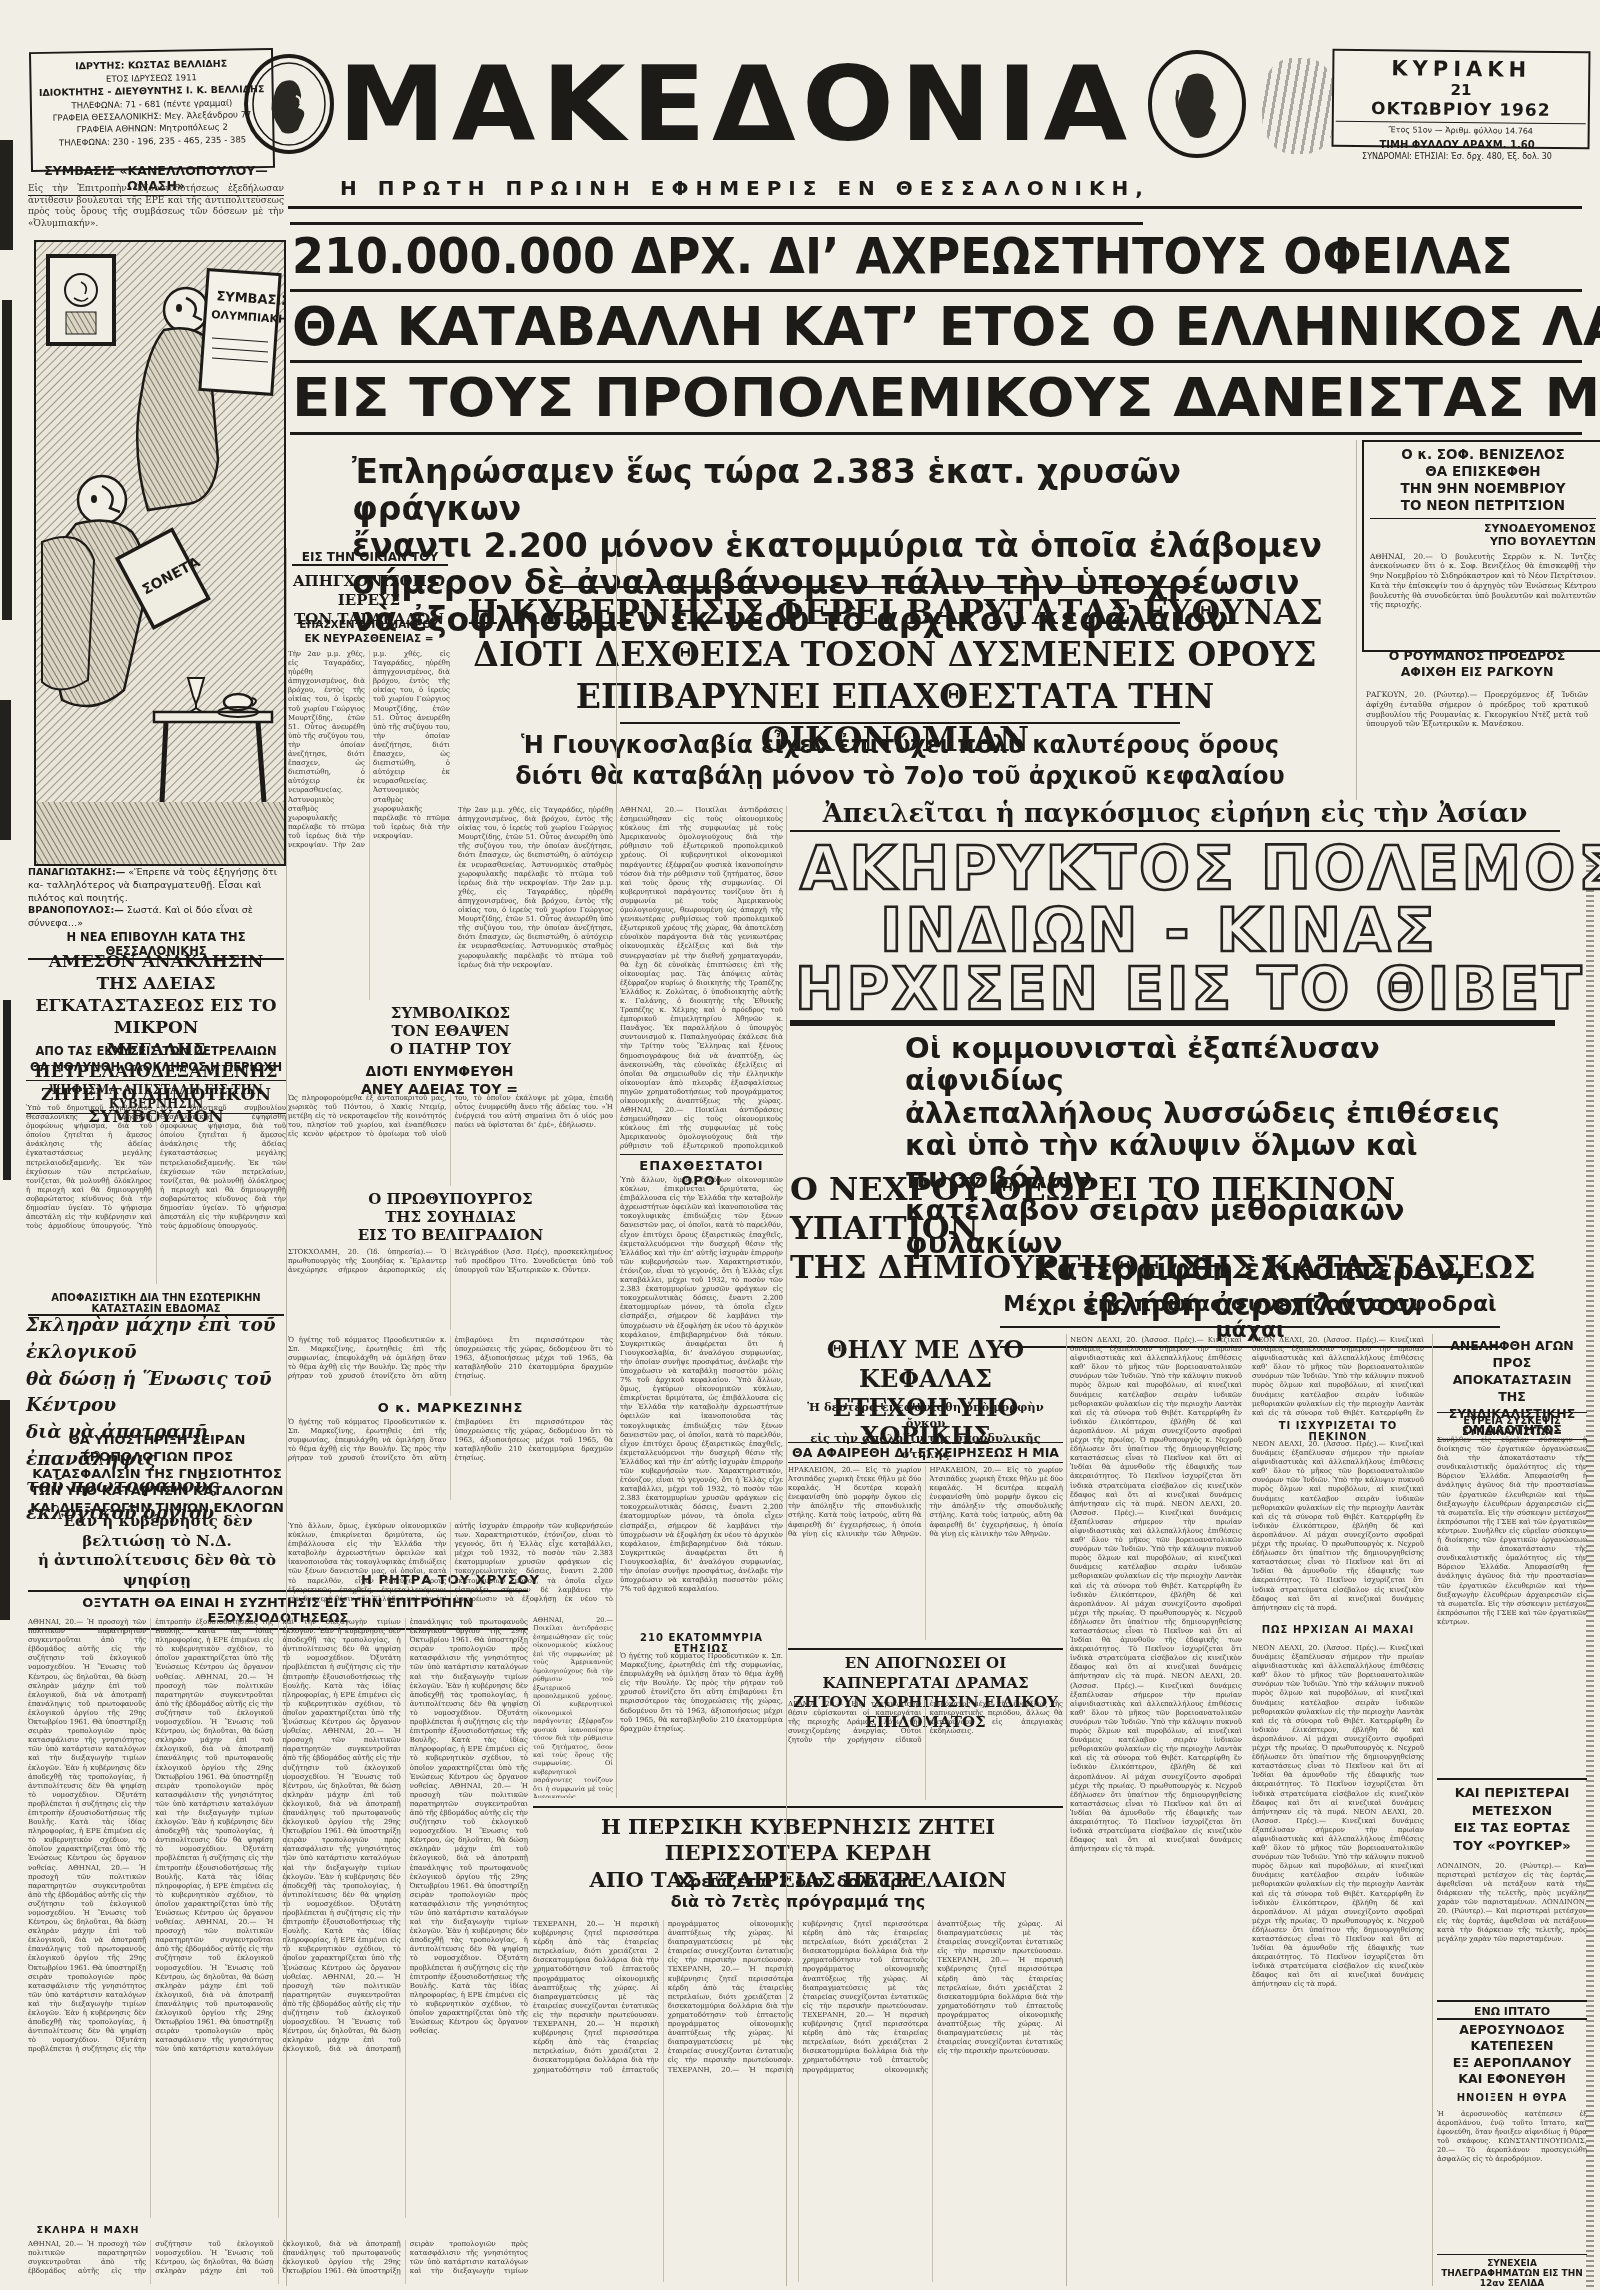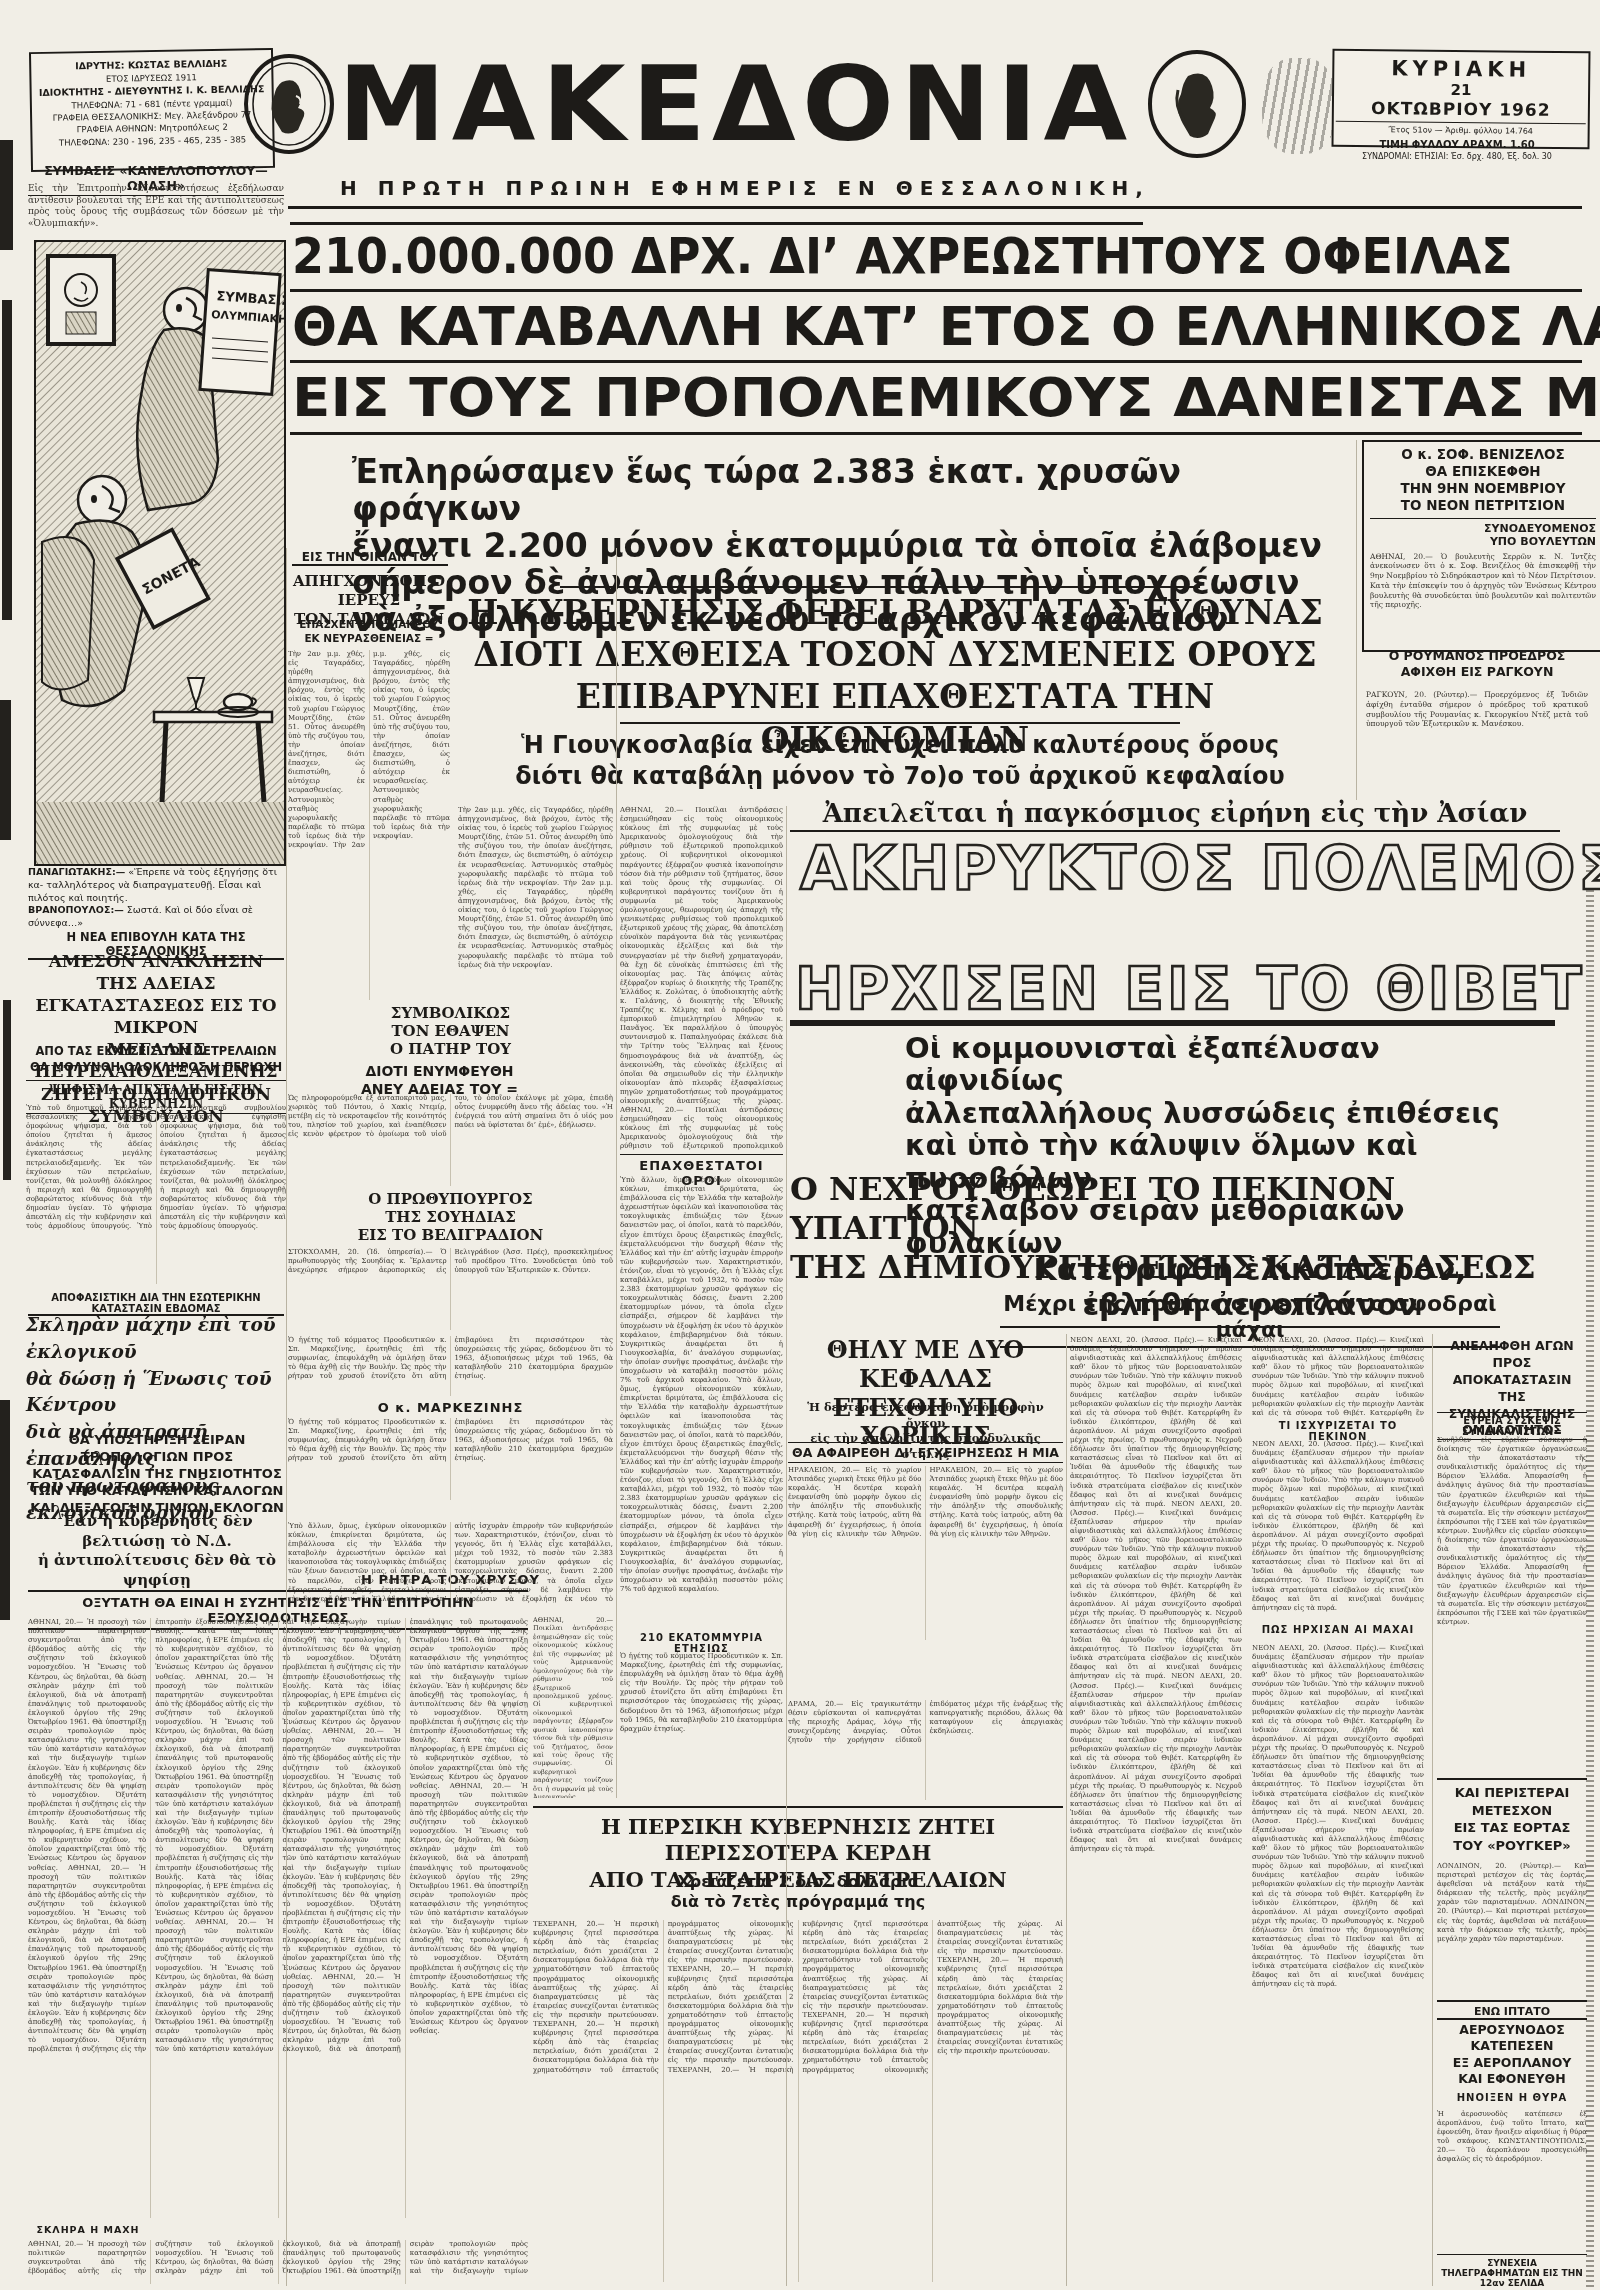--- a/index.html
+++ b/index.html
@@ -244,20 +244,21 @@
 
   <div class="abs bodytx" style="left:620px;top:806px;width:163px;height:344px;">ΑΘΗΝΑΙ, 20.— Ποικίλαι ἀντιδράσεις ἐσημειώθησαν εἰς τοὺς οἰκονομικοὺς κύκλους ἐπὶ τῆς συμφωνίας μὲ τοὺς Ἀμερικανοὺς ὁμολογιούχους διὰ τὴν ρύθμισιν τοῦ ἐξωτερικοῦ προπολεμικοῦ χρέους. Οἱ κυβερνητικοὶ οἰκονομικοὶ παράγοντες ἐξέφραζον φυσικὰ ἱκανοποίησιν τόσον διὰ τὴν ρύθμισιν τοῦ ζητήματος, ὅσον καὶ τοὺς ὅρους τῆς συμφωνίας. Οἱ κυβερνητικοὶ παράγοντες τονίζουν ὅτι ἡ συμφωνία μὲ τοὺς Ἀμερικανοὺς ὁμολογιούχους, θεωρουμένη ὡς ἀπαρχὴ τῆς γενικωτέρας ρυθμίσεως τοῦ προπολεμικοῦ ἐξωτερικοῦ χρέους τῆς χώρας, θὰ ἀποτελέσῃ εὐνοϊκὸν παράγοντα διὰ τὰς γενικωτέρας οἰκονομικὰς ἐξελίξεις καὶ διὰ τὴν συνεργασίαν μὲ τὴν διεθνῆ χρηματαγοράν, θὰ ἔχῃ δὲ εὐνοϊκὰς ἐπιπτώσεις ἐπὶ τῆς οἰκονομίας μας. Τὰς ἀπόψεις αὐτὰς ἐξέφραζον κυρίως ὁ διοικητὴς τῆς Τραπέζης Ἑλλάδος κ. Ζολώτας, ὁ ὑποδιοικητὴς αὐτῆς κ. Γαλάνης, ὁ διοικητὴς τῆς Ἐθνικῆς Τραπέζης κ. Χέλμης καὶ ὁ πρόεδρος τοῦ ἐμπορικοῦ ἐπιμελητηρίου Ἀθηνῶν κ. Πανᾶγος. Ἐκ παραλλήλου ὁ ὑπουργὸς συντονισμοῦ κ. Παπαληγούρας ἐκάλεσε διὰ τὴν Τρίτην τοὺς Ἕλληνας καὶ ξένους δημοσιογράφους διὰ νὰ ἀναπτύξῃ, ὡς ἀνεκοινώθη, τὰς εὐνοϊκὰς ἐξελίξεις αἱ ὁποῖαι θὰ σημειωθοῦν εἰς τὴν ἑλληνικὴν οἰκονομίαν ἀπὸ πλευρᾶς ἐξασφαλίσεως πηγῶν χρηματοδοτήσεως τοῦ προγράμματος οἰκονομικῆς ἀναπτύξεως τῆς χώρας. ΑΘΗΝΑΙ, 20.— Ποικίλαι ἀντιδράσεις ἐσημειώθησαν εἰς τοὺς οἰκονομικοὺς κύκλους ἐπὶ τῆς συμφωνίας μὲ τοὺς Ἀμερικανοὺς ὁμολογιούχους διὰ τὴν ρύθμισιν τοῦ ἐξωτερικοῦ προπολεμικοῦ χρέους. Οἱ κυβερνητικοὶ οἰκονομικοὶ παράγοντες ἐξέφραζον φυσικὰ ἱκανοποίησιν τόσον διὰ τὴν ρύθμισιν τοῦ ζητήματος, ὅσον καὶ τοὺς ὅρους τῆς συμφωνίας. Οἱ κυβερνητικοὶ παράγοντες τονίζουν ὅτι ἡ συμφωνία μὲ τοὺς Ἀμερικανοὺς ὁμολογιούχους, θεωρουμένη ὡς ἀπαρχὴ τῆς γενικωτέρας ρυθμίσεως τοῦ προπολεμικοῦ ἐξωτερικοῦ χρέους τῆς χώρας, θὰ ἀποτελέσῃ εὐνοϊκὸν παράγοντα διὰ τὰς γενικωτέρας οἰκονομικὰς ἐξελίξεις καὶ διὰ τὴν συνεργασίαν μὲ τὴν διεθνῆ χρηματαγοράν, θὰ ἔχῃ δὲ εὐνοϊκὰς ἐπιπτώσεις ἐπὶ τῆς οἰκονομίας μας. Τὰς ἀπόψεις αὐτὰς ἐξέφραζον κυρίως ὁ διοικητὴς τῆς Τραπέζης Ἑλλάδος κ. Ζολώτας, ὁ ὑποδιοικητὴς αὐτῆς κ. Γαλάνης, ὁ διοικητὴς τῆς Ἐθνικῆς Τραπέζης κ. Χέλμης καὶ ὁ πρόεδρος τοῦ ἐμπορικοῦ ἐπιμελητηρίου Ἀθηνῶν κ. Πανᾶγος. Ἐκ παραλλήλου ὁ ὑπουργὸς συντονισμοῦ κ. Παπαληγούρας ἐκάλεσε διὰ τὴν Τρίτην τοὺς Ἕλληνας καὶ ξένους δημοσιογράφους διὰ νὰ ἀναπτύξῃ, ὡς ἀνεκοινώθη, τὰς εὐνοϊκὰς ἐξελίξεις αἱ ὁποῖαι θὰ σημειωθοῦν εἰς τὴν ἑλληνικὴν οἰκονομίαν ἀπὸ πλευρᾶς ἐξασφαλίσεως πηγῶν χρηματοδοτήσεως τοῦ προγράμματος οἰκονομικῆς ἀναπτύξεως τῆς χώρας.</div>
   <div class="abs subh" style="left:620px;top:1154px;width:163px;border-top:1.5px solid #1d1b18;padding-top:3px;">ΕΠΑΧΘΕΣΤΑΤΟΙ ΟΡΟΙ</div>
   <div class="abs bodytx" style="left:620px;top:1176px;width:163px;height:452px;">Ὑπὸ ἄλλων, ὅμως, ἐγκύρων οἰκονομικῶν κύκλων, ἐπικρίνεται δριμύτατα, ὡς ἐπιβάλλουσα εἰς τὴν Ἑλλάδα τὴν καταβολὴν ἀχρεωστήτων ὀφειλῶν καὶ ἱκανοποιοῦσα τὰς τοκογλυφικὰς ἐπιδιώξεις τῶν ξένων δανειστῶν μας, οἱ ὁποῖοι, κατὰ τὸ παρελθόν, εἶχον ἐπιτύχει ὅρους ἐξαιρετικῶς ἐπαχθεῖς, ἐκμεταλλευόμενοι τὴν δυσχερῆ θέσιν τῆς Ἑλλάδος καὶ τὴν ἐπ’ αὐτῆς ἰσχυρὰν ἐπιρροὴν τῶν κυβερνήσεών των. Χαρακτηριστικόν, ἐτόνιζον, εἶναι τὸ γεγονός, ὅτι ἡ Ἑλλὰς εἶχε καταβάλλει, μέχρι τοῦ 1932, τὸ ποσὸν τῶν 2.383 ἑκατομμυρίων χρυσῶν φράγκων εἰς τοκοχρεωλυτικὰς δόσεις, ἔναντι 2.200 ἑκατομμυρίων μόνον, τὰ ὁποῖα εἶχεν εἰσπράξει, σήμερον δὲ λαμβάνει τὴν ὑποχρέωσιν νὰ ἐξοφλήσῃ ἐκ νέου τὸ ἀρχικὸν κεφάλαιον, ἐπιβεβαρημένον διὰ τόκων. Συγκριτικῶς ἀναφέρεται ὅτι ἡ Γιουγκοσλαβία, δι’ ἀναλόγου συμφωνίας, τὴν ὁποίαν συνῆψε προσφάτως, ἀνέλαβε τὴν ὑποχρέωσιν νὰ καταβάλῃ ποσοστὸν μόλις 7% τοῦ ἀρχικοῦ κεφαλαίου. Ὑπὸ ἄλλων, ὅμως, ἐγκύρων οἰκονομικῶν κύκλων, ἐπικρίνεται δριμύτατα, ὡς ἐπιβάλλουσα εἰς τὴν Ἑλλάδα τὴν καταβολὴν ἀχρεωστήτων ὀφειλῶν καὶ ἱκανοποιοῦσα τὰς τοκογλυφικὰς ἐπιδιώξεις τῶν ξένων δανειστῶν μας, οἱ ὁποῖοι, κατὰ τὸ παρελθόν, εἶχον ἐπιτύχει ὅρους ἐξαιρετικῶς ἐπαχθεῖς, ἐκμεταλλευόμενοι τὴν δυσχερῆ θέσιν τῆς Ἑλλάδος καὶ τὴν ἐπ’ αὐτῆς ἰσχυρὰν ἐπιρροὴν τῶν κυβερνήσεών των. Χαρακτηριστικόν, ἐτόνιζον, εἶναι τὸ γεγονός, ὅτι ἡ Ἑλλὰς εἶχε καταβάλλει, μέχρι τοῦ 1932, τὸ ποσὸν τῶν 2.383 ἑκατομμυρίων χρυσῶν φράγκων εἰς τοκοχρεωλυτικὰς δόσεις, ἔναντι 2.200 ἑκατομμυρίων μόνον, τὰ ὁποῖα εἶχεν εἰσπράξει, σήμερον δὲ λαμβάνει τὴν ὑποχρέωσιν νὰ ἐξοφλήσῃ ἐκ νέου τὸ ἀρχικὸν κεφάλαιον, ἐπιβεβαρημένον διὰ τόκων. Συγκριτικῶς ἀναφέρεται ὅτι ἡ Γιουγκοσλαβία, δι’ ἀναλόγου συμφωνίας, τὴν ὁποίαν συνῆψε προσφάτως, ἀνέλαβε τὴν ὑποχρέωσιν νὰ καταβάλῃ ποσοστὸν μόλις 7% τοῦ ἀρχικοῦ κεφαλαίου.</div>
   <div class="abs subh" style="left:620px;top:1632px;width:163px;font-size:10px;">210 ΕΚΑΤΟΜΜΥΡΙΑ ΕΤΗΣΙΩΣ</div>
   <div class="abs bodytx" style="left:620px;top:1652px;width:163px;height:144px;">Ὁ ἡγέτης τοῦ κόμματος Προοδευτικῶν κ. Σπ. Μαρκεζίνης, ἐρωτηθεὶς ἐπὶ τῆς συμφωνίας, ἐπεφυλάχθη νὰ ὁμιλήσῃ ὅταν τὸ θέμα ἀχθῇ εἰς τὴν Βουλήν. Ὡς πρὸς τὴν ρήτραν τοῦ χρυσοῦ ἐτονίζετο ὅτι αὕτη ἐπιβαρύνει ἔτι περισσότερον τὰς ὑποχρεώσεις τῆς χώρας, δεδομένου ὅτι τὸ 1963, ἀξιοποιήσεως μέχρι τοῦ 1965, θὰ καταβληθοῦν 210 ἑκατομμύρια δραχμῶν ἐτησίως.</div>
   <div class="abs bodytx" style="left:533px;top:1616px;width:80px;height:182px;font-size:6.5px;">ΑΘΗΝΑΙ, 20.— Ποικίλαι ἀντιδράσεις ἐσημειώθησαν εἰς τοὺς οἰκονομικοὺς κύκλους ἐπὶ τῆς συμφωνίας μὲ τοὺς Ἀμερικανοὺς ὁμολογιούχους διὰ τὴν ρύθμισιν τοῦ ἐξωτερικοῦ προπολεμικοῦ χρέους. Οἱ κυβερνητικοὶ οἰκονομικοὶ παράγοντες ἐξέφραζον φυσικὰ ἱκανοποίησιν τόσον διὰ τὴν ρύθμισιν τοῦ ζητήματος, ὅσον καὶ τοὺς ὅρους τῆς συμφωνίας. Οἱ κυβερνητικοὶ παράγοντες τονίζουν ὅτι ἡ συμφωνία μὲ τοὺς Ἀμερικανοὺς ὁμολογιούχους, θεωρουμένη ὡς ἀπαρχὴ τῆς γενικωτέρας ρυθμίσεως τοῦ προπολεμικοῦ ἐξωτερικοῦ χρέους τῆς χώρας, θὰ ἀποτελέσῃ εὐνοϊκὸν παράγοντα διὰ τὰς γενικωτέρας οἰκονομικὰς ἐξελίξεις καὶ διὰ τὴν συνεργασίαν μὲ τὴν διεθνῆ χρηματαγοράν, θὰ ἔχῃ δὲ εὐνοϊκὰς ἐπιπτώσεις ἐπὶ τῆς οἰκονομίας μας. Τὰς ἀπόψεις αὐτὰς ἐξέφραζον κυρίως ὁ διοικητὴς τῆς Τραπέζης Ἑλλάδος κ. Ζολώτας, ὁ ὑποδιοικητὴς αὐτῆς κ. Γαλάνης, ὁ διοικητὴς τῆς Ἐθνικῆς Τραπέζης κ. Χέλμης καὶ ὁ πρόεδρος τοῦ ἐμπορικοῦ ἐπιμελητηρίου Ἀθηνῶν κ. Πανᾶγος. Ἐκ παραλλήλου ὁ ὑπουργὸς συντονισμοῦ κ. Παπαληγούρας ἐκάλεσε διὰ τὴν Τρίτην τοὺς Ἕλληνας καὶ ξένους δημοσιογράφους διὰ νὰ ἀναπτύξῃ, ὡς ἀνεκοινώθη, τὰς εὐνοϊκὰς ἐξελίξεις αἱ ὁποῖαι θὰ σημειωθοῦν εἰς τὴν ἑλληνικὴν οἰκονομίαν ἀπὸ πλευρᾶς ἐξασφαλίσεως πηγῶν χρηματοδοτήσεως τοῦ προγράμματος οἰκονομικῆς ἀναπτύξεως τῆς χώρας.</div>
 
   <div class="abs serif kick ctr" style="left:790px;top:798px;width:770px;font-size:26px;border-bottom:2px solid #1d1b18;padding-bottom:2px;">Ἀπειλεῖται ἡ παγκόσμιος εἰρήνη εἰς τὴν Ἀσίαν</div>
   <div class="abs outline" style="left:800px;top:838px;font-size:60px;">ΑΚΗΡΥΚΤΟΣ ΠΟΛΕΜΟΣ</div>
+  <div class="abs outline" style="left:880px;top:900px;font-size:60px;">ΙΝΔΙΩΝ - ΚΙΝΑΣ</div>
   <div class="abs outline" style="left:795px;top:960px;font-size:58px;">ΗΡΧΙΣΕΝ ΕΙΣ ΤΟ ΘΙΒΕΤ</div>
   <div class="abs rule" style="left:790px;top:1020px;width:765px;height:6px;"></div>
 
   <div class="abs deckbold" style="left:905px;top:1032px;width:620px;font-size:29px;line-height:1.12;">
     <div>Οἱ κομμουνισταὶ ἐξαπέλυσαν αἰφνιδίως</div>
     <div>ἀλλεπαλλήλους λυσσώδεις ἐπιθέσεις</div>
     <div>καὶ ὑπὸ τὴν κάλυψιν ὅλμων καὶ πυροβόλων</div>
     <div>κατέλαβον σειρὰν μεθοριακῶν φυλακίων</div>
   </div>
 
@@ -279,20 +280,24 @@
     <div>ΘΗΛΥ ΜΕ ΔΥΟ ΚΕΦΑΛΑΣ</div>
     <div>ΕΤΕΧΘΗ ΥΠΟ ΧΩΡΙΚΗΣ</div>
   </div>
   <div class="abs serif ctr" style="left:788px;top:1400px;width:275px;font-size:11.5px;font-weight:bold;line-height:1.35;">
     <div>Ἡ δευτέρα ἐνεφανίσθη ὑπὸ μορφὴν ὄγκου</div>
     <div>εἰς τὴν ἀπόληξιν τῆς σπονδυλικῆς στήλης</div>
   </div>
   <div class="abs kick ctr" style="left:788px;top:1442px;width:275px;font-size:12.5px;border-top:1px solid #1d1b18;border-bottom:1px solid #1d1b18;padding:2px 0;">ΘΑ ΑΦΑΙΡΕΘΗ ΔΙ’ ΕΓΧΕΙΡΗΣΕΩΣ Η ΜΙΑ</div>
   <div class="abs bodytx c2" style="left:788px;top:1466px;width:275px;height:174px;">ΗΡΑΚΛΕΙΟΝ, 20.— Εἰς τὸ χωρίον Ἀτσιπάδες χωρικὴ ἔτεκε θῆλυ μὲ δύο κεφαλάς. Ἡ δευτέρα κεφαλὴ ἐνεφανίσθη ὑπὸ μορφὴν ὄγκου εἰς τὴν ἀπόληξιν τῆς σπονδυλικῆς στήλης. Κατὰ τοὺς ἰατρούς, αὕτη θὰ ἀφαιρεθῇ δι’ ἐγχειρήσεως, ἡ ὁποία θὰ γίνῃ εἰς κλινικὴν τῶν Ἀθηνῶν. ΗΡΑΚΛΕΙΟΝ, 20.— Εἰς τὸ χωρίον Ἀτσιπάδες χωρικὴ ἔτεκε θῆλυ μὲ δύο κεφαλάς. Ἡ δευτέρα κεφαλὴ ἐνεφανίσθη ὑπὸ μορφὴν ὄγκου εἰς τὴν ἀπόληξιν τῆς σπονδυλικῆς στήλης. Κατὰ τοὺς ἰατρούς, αὕτη θὰ ἀφαιρεθῇ δι’ ἐγχειρήσεως, ἡ ὁποία θὰ γίνῃ εἰς κλινικὴν τῶν Ἀθηνῶν.</div>
 
+  <div class="abs serif ctr" style="left:788px;top:1648px;width:275px;font-size:15px;font-weight:bold;line-height:1.3;border-top:2px solid #1d1b18;padding-top:4px;">
+    <div>ΕΝ ΑΠΟΓΝΩΣΕΙ ΟΙ ΚΑΠΝΕΡΓΑΤΑΙ ΔΡΑΜΑΣ</div>
+    <div>ΖΗΤΟΥΝ ΧΟΡΗΓΗΣΙΝ ΕΙΔΙΚΟΥ ΕΠΙΔΟΜΑΤΟΣ</div>
+  </div>
   <div class="abs bodytx c2" style="left:788px;top:1700px;width:275px;height:100px;">ΔΡΑΜΑ, 20.— Εἰς τραγικωτάτην θέσιν εὑρίσκονται οἱ καπνεργάται τῆς περιοχῆς Δράμας, λόγῳ τῆς συνεχιζομένης ἀνεργίας. Οὗτοι ζητοῦν τὴν χορήγησιν εἰδικοῦ ἐπιδόματος μέχρι τῆς ἐνάρξεως τῆς καπνεργατικῆς περιόδου, ἄλλως θὰ καταφύγουν εἰς ἀπεργιακὰς ἐκδηλώσεις.</div>
 
   <div class="abs serif ctr" style="left:533px;top:1806px;width:530px;font-size:21px;font-weight:bold;line-height:1.25;border-top:2px solid #1d1b18;padding-top:6px;">
     <div>Η ΠΕΡΣΙΚΗ ΚΥΒΕΡΝΗΣΙΣ ΖΗΤΕΙ ΠΕΡΙΣΣΟΤΕΡΑ ΚΕΡΔΗ</div>
     <div>ΑΠΟ ΤΑΣ ΕΤΑΙΡΕΙΑΣ ΠΕΤΡΕΛΑΙΩΝ</div>
   </div>
   <div class="abs deckbold ctr" style="left:533px;top:1872px;width:530px;font-size:16px;line-height:1.25;">
     <div>Χρειάζεται 2 δισ. δολλάρια</div>
     <div>διὰ τὸ 7ετὲς πρόγραμμά της</div>
   </div>

